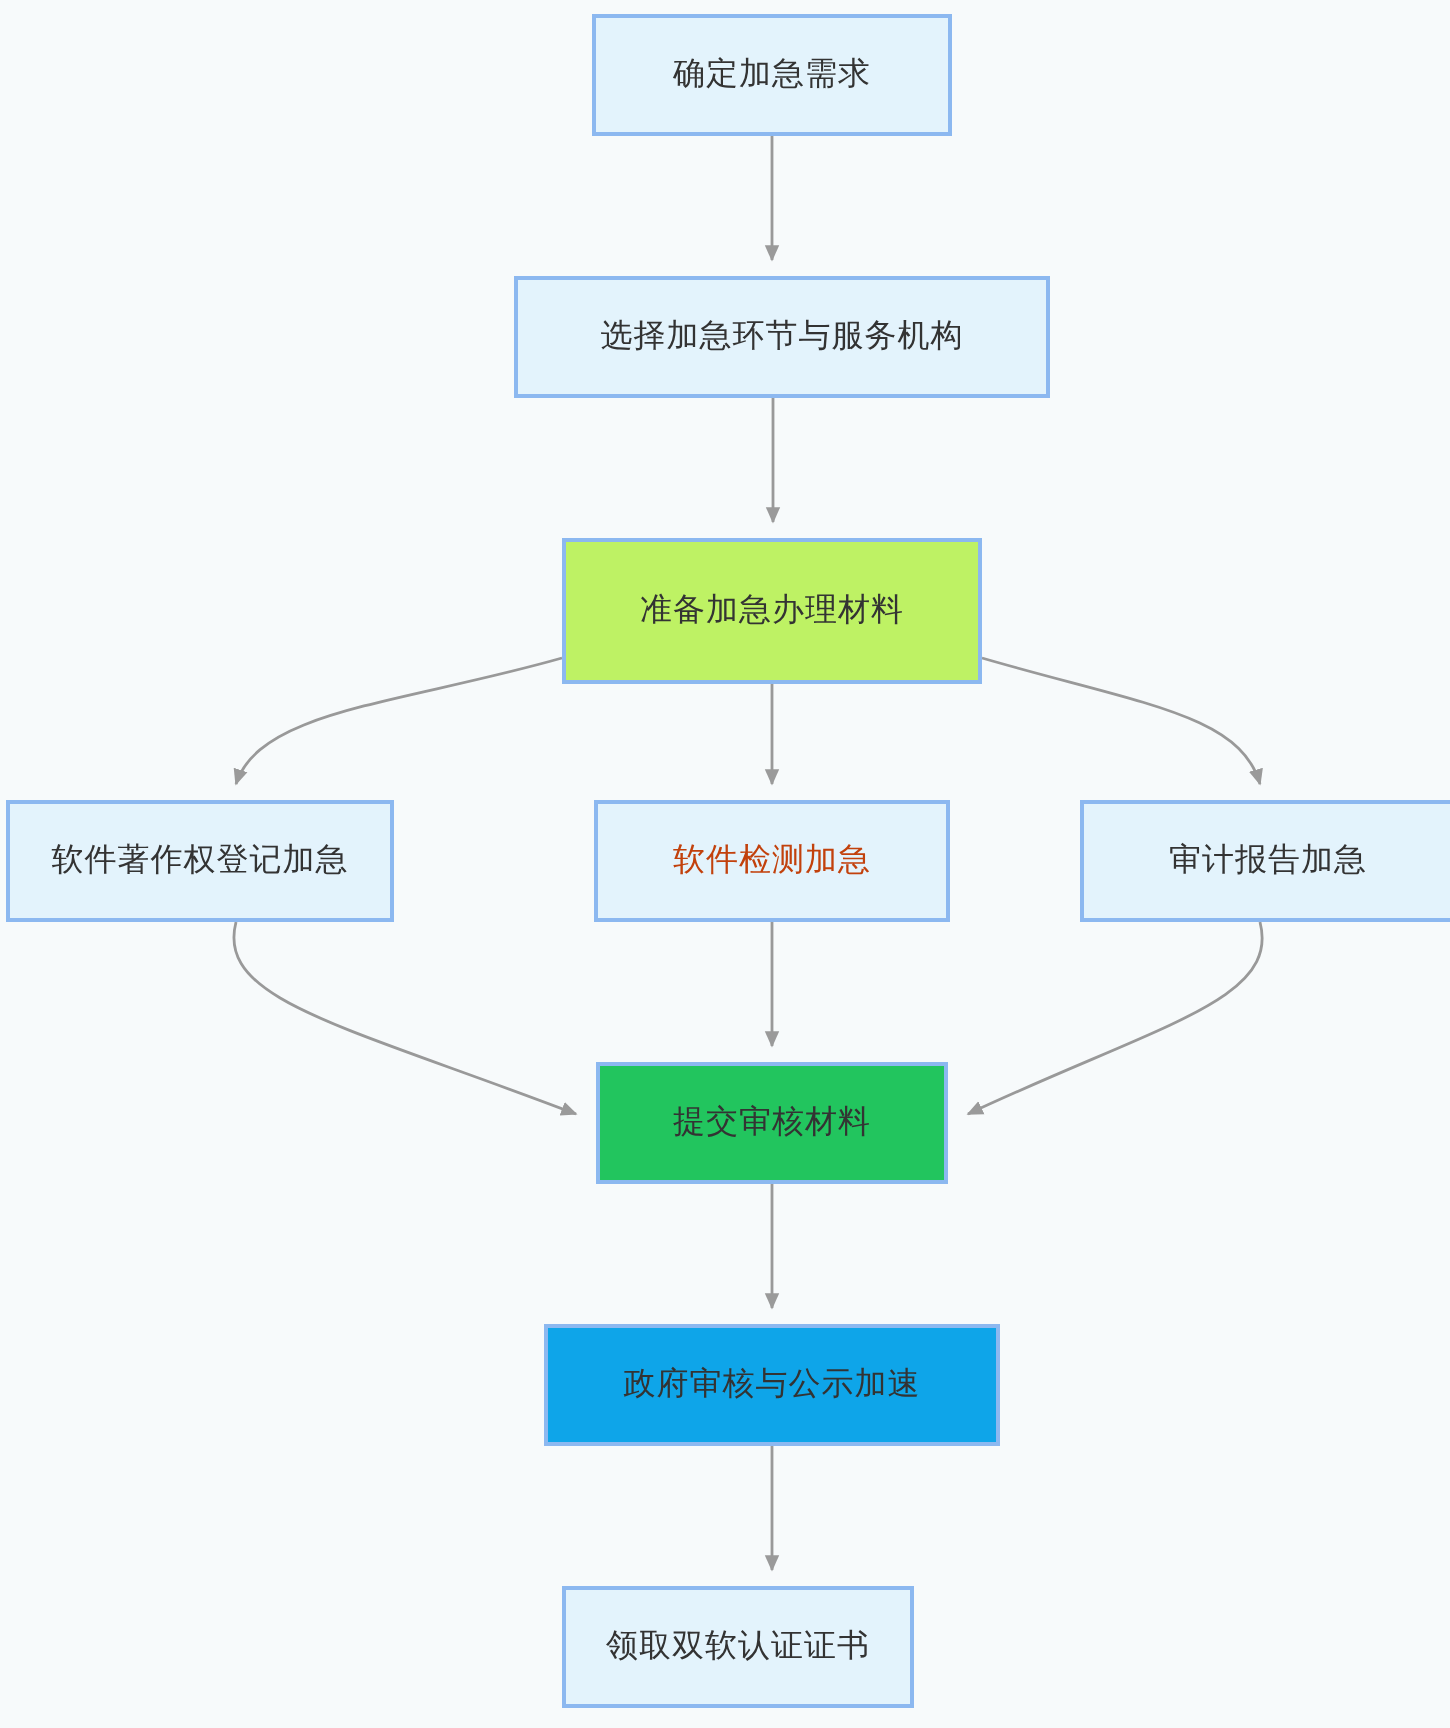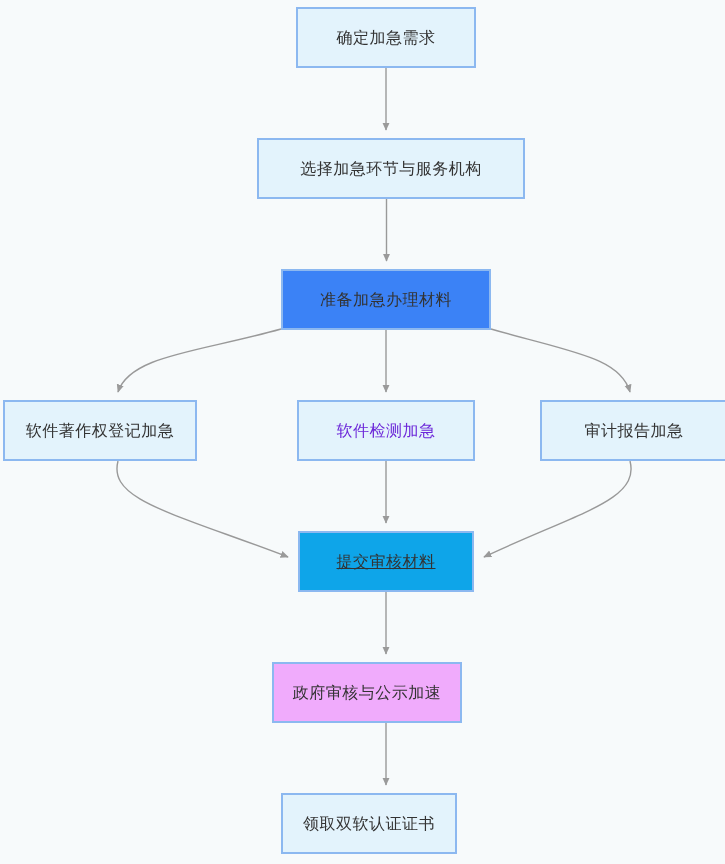--- a/index.html
+++ b/index.html
@@ -80,36 +80,36 @@
       </g>
   </svg>
 
   <div id="node-layer">
       <div class="node" style="left: 296px; top: 7px; width: 180px; height: 61px; background: rgb(227, 243, 252); border-color: rgb(140, 184, 240); color: rgb(51, 51, 51);">
         <span>确定加急需求</span>
       </div>
       <div class="node" style="left: 257px; top: 138px; width: 268px; height: 61px; background: rgb(227, 243, 252); border-color: rgb(140, 184, 240); color: rgb(51, 51, 51);">
         <span>选择加急环节与服务机构</span>
       </div>
-      <div class="node" style="left: 281px; top: 269px; width: 210px; height: 61px; background: #3b82f6; border-color: rgb(140, 184, 240); color: rgb(51, 51, 51); align-items: center;">
+      <div class="node" style="left: 281px; top: 269px; width: 210px; height: 73px; background: #bef264; border-color: rgb(140, 184, 240); color: rgb(51, 51, 51); align-items: center;">
         <span>准备加急办理材料</span>
       </div>
       <div class="node" style="left: 3px; top: 400px; width: 194px; height: 61px; background: rgb(227, 243, 252); border-color: rgb(140, 184, 240); color: rgb(51, 51, 51);">
         <span>软件著作权登记加急</span>
       </div>
-      <div class="node" style="left: 297px; top: 400px; width: 178px; height: 61px; background: rgb(227, 243, 252); border-color: rgb(140, 184, 240); color: #6d28d9;">
+      <div class="node" style="left: 297px; top: 400px; width: 178px; height: 61px; background: rgb(227, 243, 252); border-color: rgb(140, 184, 240); color: #c2410c;">
         <span>软件检测加急</span>
       </div>
       <div class="node" style="left: 540px; top: 400px; width: 188px; height: 61px; background: rgb(227, 243, 252); border-color: rgb(140, 184, 240); color: rgb(51, 51, 51);">
         <span>审计报告加急</span>
       </div>
-      <div class="node" style="left: 298px; top: 531px; width: 176px; height: 61px; background: #0ea5e9; border-color: rgb(140, 184, 240); color: rgb(51, 51, 51); text-decoration: underline;">
+      <div class="node" style="left: 298px; top: 531px; width: 176px; height: 61px; background: #22c55e; border-color: rgb(140, 184, 240); color: rgb(51, 51, 51);">
         <span>提交审核材料</span>
       </div>
-      <div class="node" style="left: 272px; top: 662px; width: 190px; height: 61px; background: #f0abfc; border-color: rgb(140, 184, 240); color: rgb(51, 51, 51); text-align: right;">
+      <div class="node" style="left: 272px; top: 662px; width: 228px; height: 61px; background: #0ea5e9; border-color: rgb(140, 184, 240); color: rgb(51, 51, 51); text-align: right;">
         <span>政府审核与公示加速</span>
       </div>
       <div class="node" style="left: 281px; top: 793px; width: 176px; height: 61px; background: rgb(227, 243, 252); border-color: rgb(140, 184, 240); color: rgb(51, 51, 51);">
         <span>领取双软认证证书</span>
       </div>
     </div>
 
 
 </div>
 

